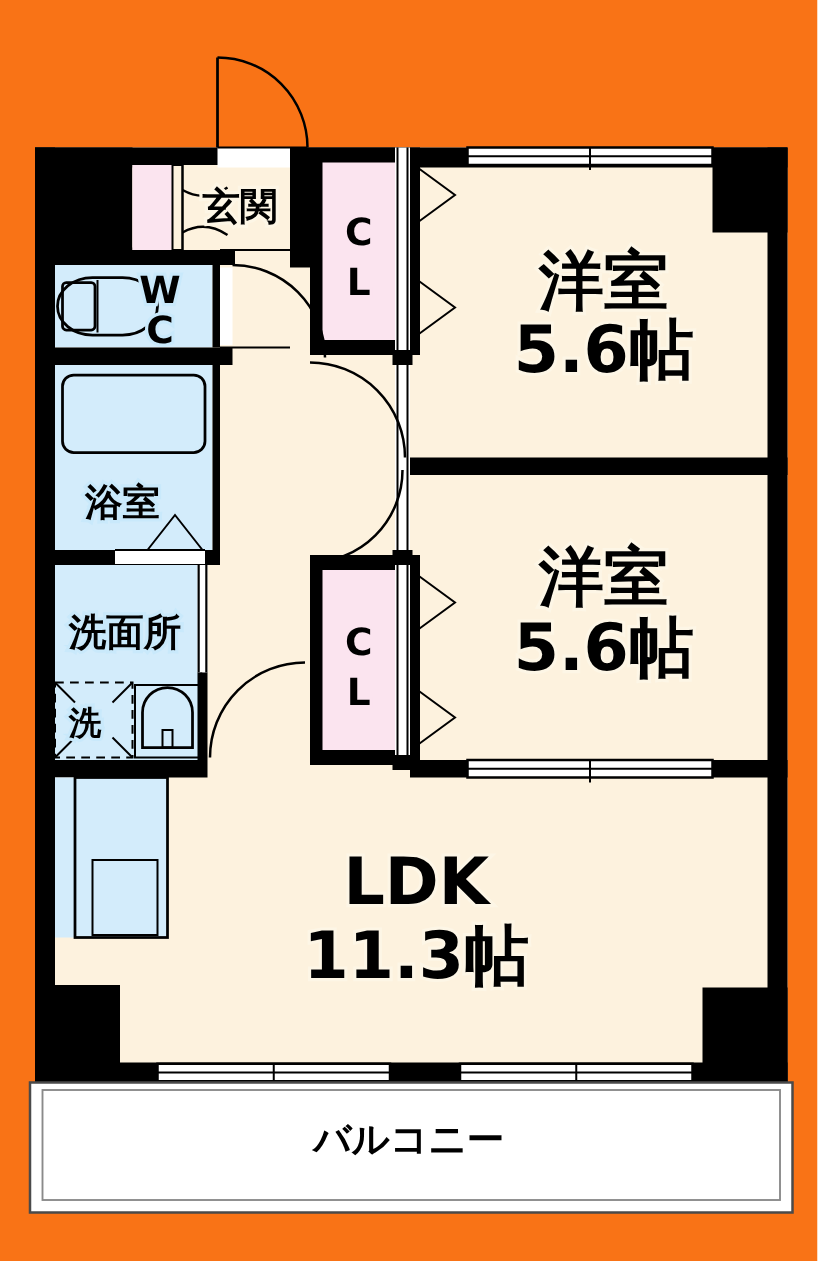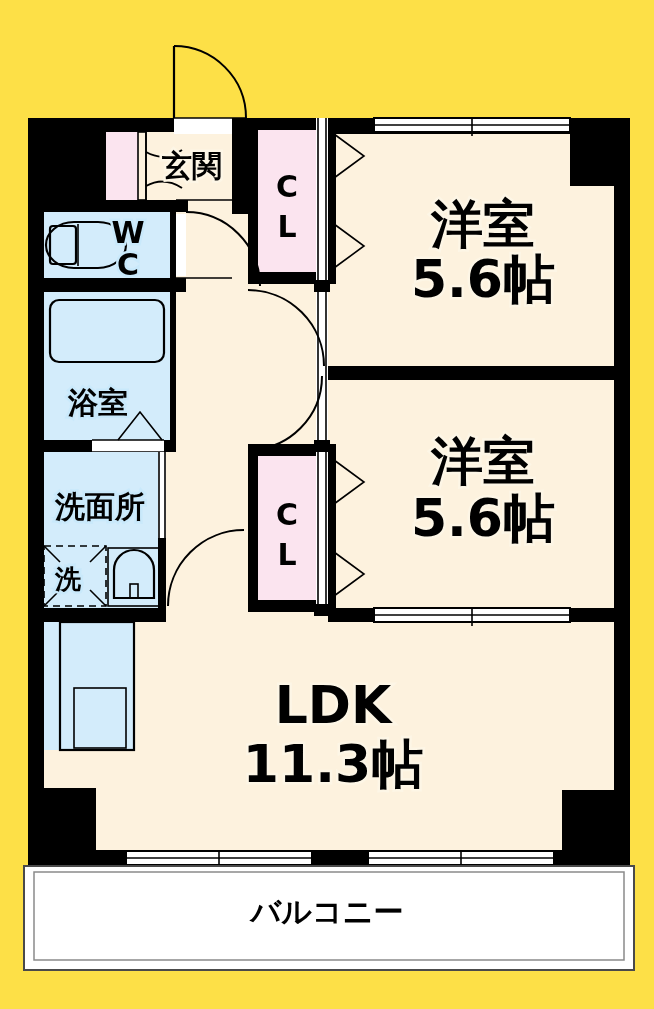--- a/index.html
+++ b/index.html
@@ -8,21 +8,21 @@
     padding: 0;
     background: #ffffff;
   }
   body {
     font-family: "Liberation Sans", "DejaVu Sans", sans-serif;
   }
   #plan-root {
     position: relative;
     width: 654px;
     height: 1009px;
-    background: #fde047;
+    background: #f97316;
     overflow: hidden;
   }
   svg#floorplan {
     position: absolute;
     left: 0;
     top: 0;
     width: 654px;
     height: 1009px;
     display: block;
   }

